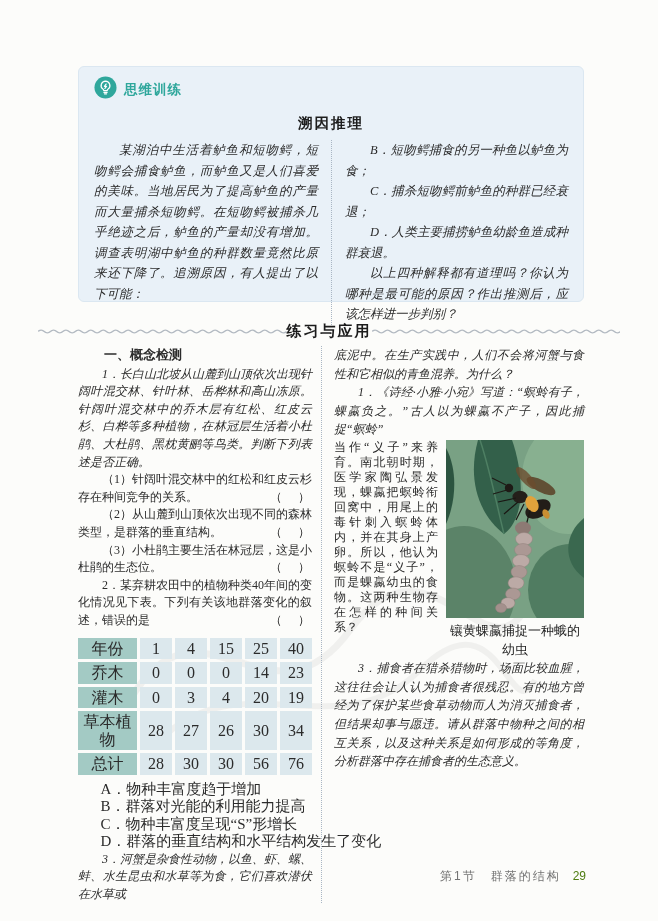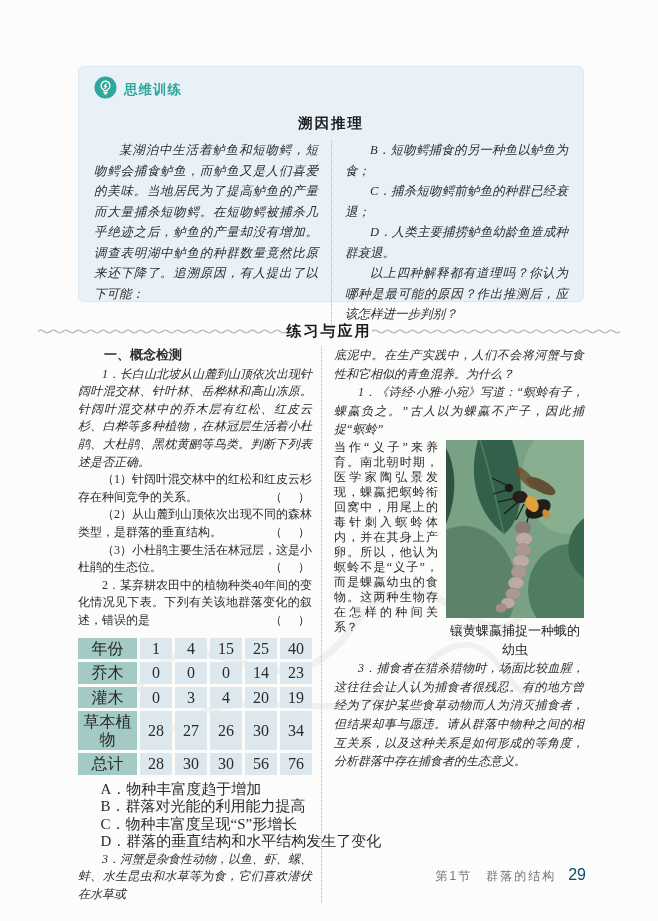--- a/index.html
+++ b/index.html
@@ -50,21 +50,21 @@
   .fig-text{width:104px;flex:none;text-align:justify;line-height:15px;}
   .figure{width:138px;flex:none;}
   .figure svg{display:block;width:138px;height:178px;}
   .fig-caption{font-family:"Liberation Sans","DejaVu Sans",sans-serif;font-size:13px;
                text-align:center;margin-top:4px;color:#1f1f1f;}
 
   
   .footer{position:absolute;right:72px;bottom:36px;display:flex;align-items:baseline;gap:12px;
           font-family:"Liberation Sans","DejaVu Sans",sans-serif;}
   .footer .sec{font-size:12px;color:#737373;letter-spacing:2px;}
-  .footer .num{font-size:16px;color:#0c4a6e;}
+  .footer .num{font-size:12px;color:#4d7c0f;}
 
   .watermark{position:absolute;left:120px;top:540px;opacity:.06;pointer-events:none;}
 </style>
 </head>
 <body>
 
 <div class="page">
 
   <svg class="watermark" width="420" height="220" viewBox="0 0 420 220">
     <path d="M10 160 C80 40 150 200 230 90 S 370 150 410 60" stroke="#444" stroke-width="7" fill="none"></path>

